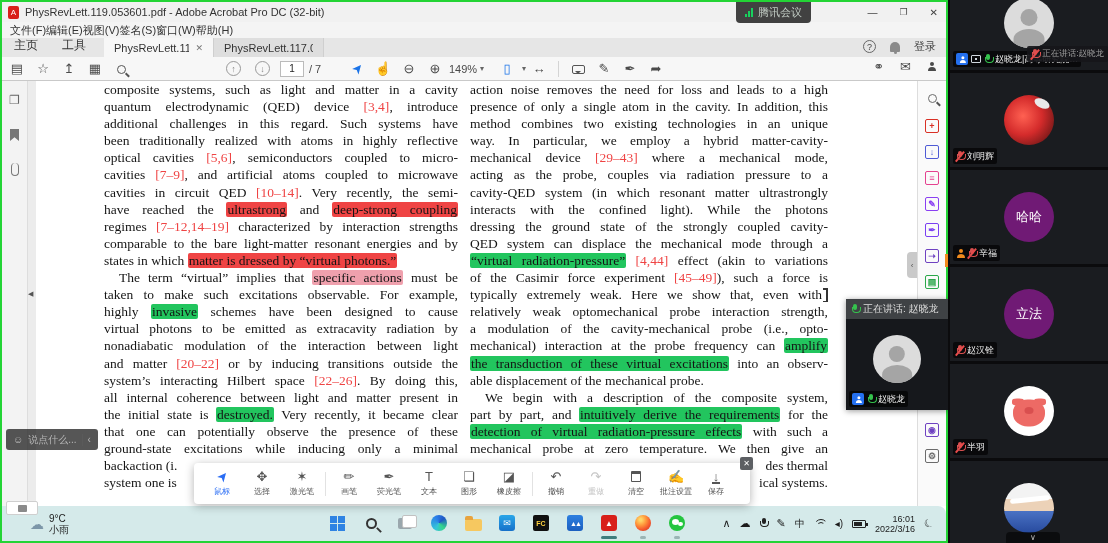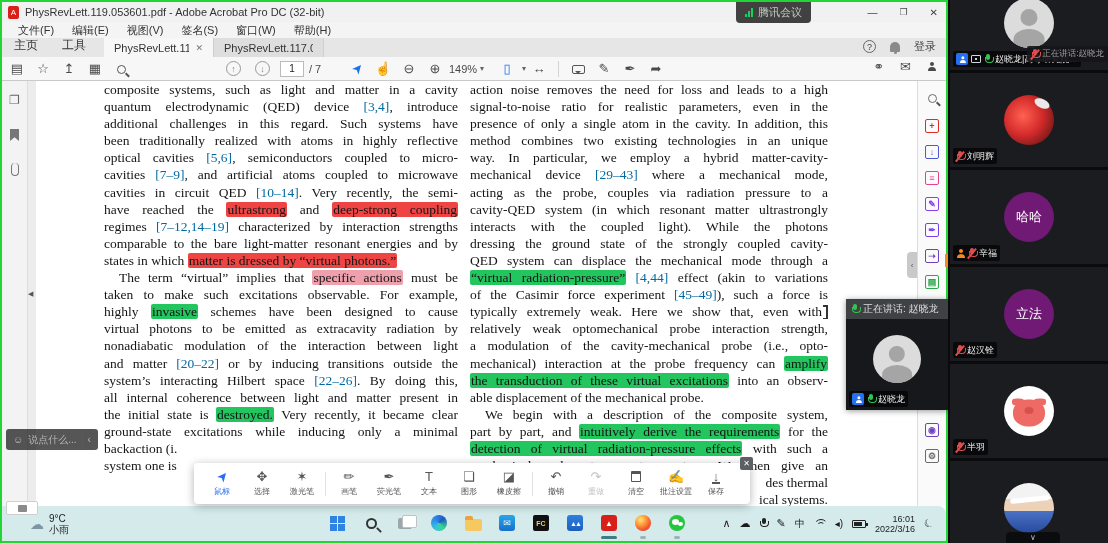--- a/index.html
+++ b/index.html
@@ -6,21 +6,21 @@
 body{background:#222;font-family:"Liberation Sans",sans-serif}
 #screen{position:relative;width:1108px;height:543px;background:#0b0b0d;overflow:hidden}
 .abs{position:absolute}
 
 #shared{position:absolute;left:0;top:0;width:948px;height:543px;border:2px solid #23d435;background:#fff}
 
 .titlebar{left:0;top:0;width:944px;height:20px;background:#f1f1f1;display:flex;align-items:center}
 .titlebar .appico{width:11px;height:13px;background:#d8201a;border-radius:2px;margin:0 6px 0 6px;color:#fff;font-size:8px;line-height:13px;text-align:center}
 .titlebar .ttl{font-size:11px;color:#333}
 .winctl{position:absolute;right:8px;top:0;height:20px;display:flex;gap:22px;align-items:center;color:#444;font-size:10px}
-.menubar{left:0;top:20px;width:944px;height:16px;background:#f4f4f4;display:flex;align-items:center;gap:18px;padding-left:16px;font-size:11px;color:#333}
+.menubar{left:0;top:20px;width:944px;height:16px;background:#f4f4f4;display:flex;align-items:center;padding-left:8px;font-size:11px;color:#333}
 .tabbar{left:0;top:36px;width:944px;height:19px;background:#e6e6e6;display:flex;align-items:flex-end;font-size:12px;color:#333}
 .navtab{padding:2px 12px 3px;cursor:default}
 .doctab{height:19px;display:flex;align-items:center;gap:6px;padding:0 10px;font-size:11px;background:#dedede;border-right:1px solid #cfcfcf;max-width:110px}
 .doctab.on{background:#f7f7f7}
 .doctab .x{font-size:9px;color:#777}
 .tabright{position:absolute;right:10px;top:37px;display:flex;align-items:center;gap:14px;font-size:11px;color:#444}
 .qmark{width:13px;height:13px;border:1px solid #666;border-radius:50%;font-size:9px;display:flex;align-items:center;justify-content:center}
 .bell{position:relative;width:10px;height:10px;background:#8a8a8a;border-radius:50% 50% 10% 10%}
 .bell::after{content:'';position:absolute;left:3.5px;bottom:-2px;width:3px;height:3px;border-radius:50%;background:#8a8a8a}
 .toolbar{left:0;top:55px;width:944px;height:24px;background:#f7f7f7;border-bottom:1px solid #c9c9c9;display:flex;align-items:center;font-size:13px;color:#4a4a4a}
@@ -46,21 +46,21 @@
 .handleTab{left:905px;top:250px;width:10px;height:26px;background:#c9c9c9;border-radius:4px 0 0 4px;color:#555;font-size:8px;display:flex;align-items:center;justify-content:center;z-index:5}
 .orangemark{left:943px;top:252px;width:3px;height:13px;background:#f28a1e;z-index:5}
 
 .col{position:absolute;top:79px;overflow:hidden;font-family:Liberation Serif, serif;font-size:13.5px;line-height:17.1px;color:#141414}
 #colL{left:102px;width:354px}
 #colR{left:468px;width:358px}
 .line{height:17.1px;text-align:justify;text-align-last:justify;white-space:nowrap}
 .line.nj{text-align-last:left}
 .line.ra{text-align-last:right}
 .line.ind{text-indent:15px}
-.cite{color:#0369a1}
+.cite{color:#ef4444}
 .hl{border-radius:2px;padding:0 1px}
 .hl.o{background:#ef4444}.hl.g{background:#22c55e}.hl.p{background:#efa0ad}
 .ib{display:inline-block;width:2px;height:12px;background:#333;margin-left:4px;vertical-align:-2px;position:relative}
 .ib::before,.ib::after{content:'';position:absolute;left:-3px;width:8px;height:1.6px;background:#333}
 .ib::before{top:-1px}.ib::after{bottom:-1px}
 
 #anno{left:192px;top:461px;width:556px;height:41px;background:#fff;border-radius:4px;box-shadow:0 2px 10px rgba(0,0,0,.3);display:flex;align-items:center;padding:2px 8px;z-index:50}
 .aitem{width:40px;text-align:center;color:#555;flex:none}
 .aitem .ig{font-size:13px;line-height:15px;display:block;height:16px}
 .aitem .lb{font-size:9px;display:block;transform:scale(.9)}
@@ -248,34 +248,34 @@
         <div class="line nj"><span class="">states in which </span><span class="hl o">matter is dressed by “virtual photons.”</span></div>
         <div class="line ind"><span class="">The term “virtual” implies that </span><span class="hl p">specific actions</span><span class=""> must be</span></div>
         <div class="line"><span class="">taken to make such excitations observable. For example,</span></div>
         <div class="line"><span class="">highly </span><span class="hl g">invasive</span><span class=""> schemes have been designed to cause</span></div>
         <div class="line"><span class="">virtual photons to be emitted as extracavity radiation by</span></div>
         <div class="line"><span class="">nonadiabatic modulation of the interaction between light</span></div>
         <div class="line"><span class="">and matter </span><span class="cite">[20–22]</span><span class=""> or by inducing transitions outside the</span></div>
         <div class="line"><span class="">system’s interacting Hilbert space </span><span class="cite">[22–26]</span><span class="">. By doing this,</span></div>
         <div class="line"><span class="">all internal coherence between light and matter present in</span></div>
         <div class="line"><span class="">the initial state is </span><span class="hl g">destroyed.</span><span class=""> Very recently, it became clear</span></div>
+        <div class="line"><span class="">that one can potentially observe the presence of these</span></div>
         <div class="line"><span class="">ground-state excitations while inducing only a minimal</span></div>
         <div class="line nj"><span class="">backaction (i.</span></div>
         <div class="line nj"><span class="">system one is</span></div>
       </div>
     <div class="col" id="colR">
         <div class="line"><span class="">action noise removes the need for loss and leads to a high</span></div>
-        <div class="line"><span class="">signal-to-noise ratio for realistic parameters, even in the</span></div>
         <div class="line"><span class="">presence of only a single atom in the cavity. In addition, this</span></div>
         <div class="line"><span class="">method combines two existing technologies in an unique</span></div>
         <div class="line"><span class="">way. In particular, we employ a hybrid matter-cavity-</span></div>
         <div class="line"><span class="">mechanical device </span><span class="cite">[29–43]</span><span class=""> where a mechanical mode,</span></div>
         <div class="line"><span class="">acting as the probe, couples via radiation pressure to a</span></div>
         <div class="line"><span class="">cavity-QED system (in which resonant matter ultrastrongly</span></div>
-        <div class="line"><span class="">interacts with the coupled light). While the photons</span></div>
+        <div class="line"><span class="">interacts with the confined light). While the photons</span></div>
         <div class="line"><span class="">dressing the ground state of the strongly coupled cavity-</span></div>
         <div class="line"><span class="">QED system can displace the mechanical mode through a</span></div>
         <div class="line"><span class="hl g">“virtual radiation-pressure”</span><span class=""> </span><span class="cite">[4,44]</span><span class=""> effect (akin to variations</span></div>
         <div class="line"><span class="">of the Casimir force experiment </span><span class="cite">[45–49]</span><span class="">), such a force is</span></div>
         <div class="line"><span class="">typically extremely weak. Here we show that, even with</span><span class="ib"></span></div>
         <div class="line"><span class="">relatively weak optomechanical probe interaction strength,</span></div>
         <div class="line"><span class="">a modulation of the cavity-mechanical probe (i.e., opto-</span></div>
         <div class="line"><span class="">mechanical) interaction at the probe frequency can </span><span class="hl g">amplify</span></div>
         <div class="line"><span class="hl g">the transduction of these virtual excitations</span><span class=""> into an observ-</span></div>
         <div class="line nj"><span class="">able displacement of the mechanical probe.</span></div>

